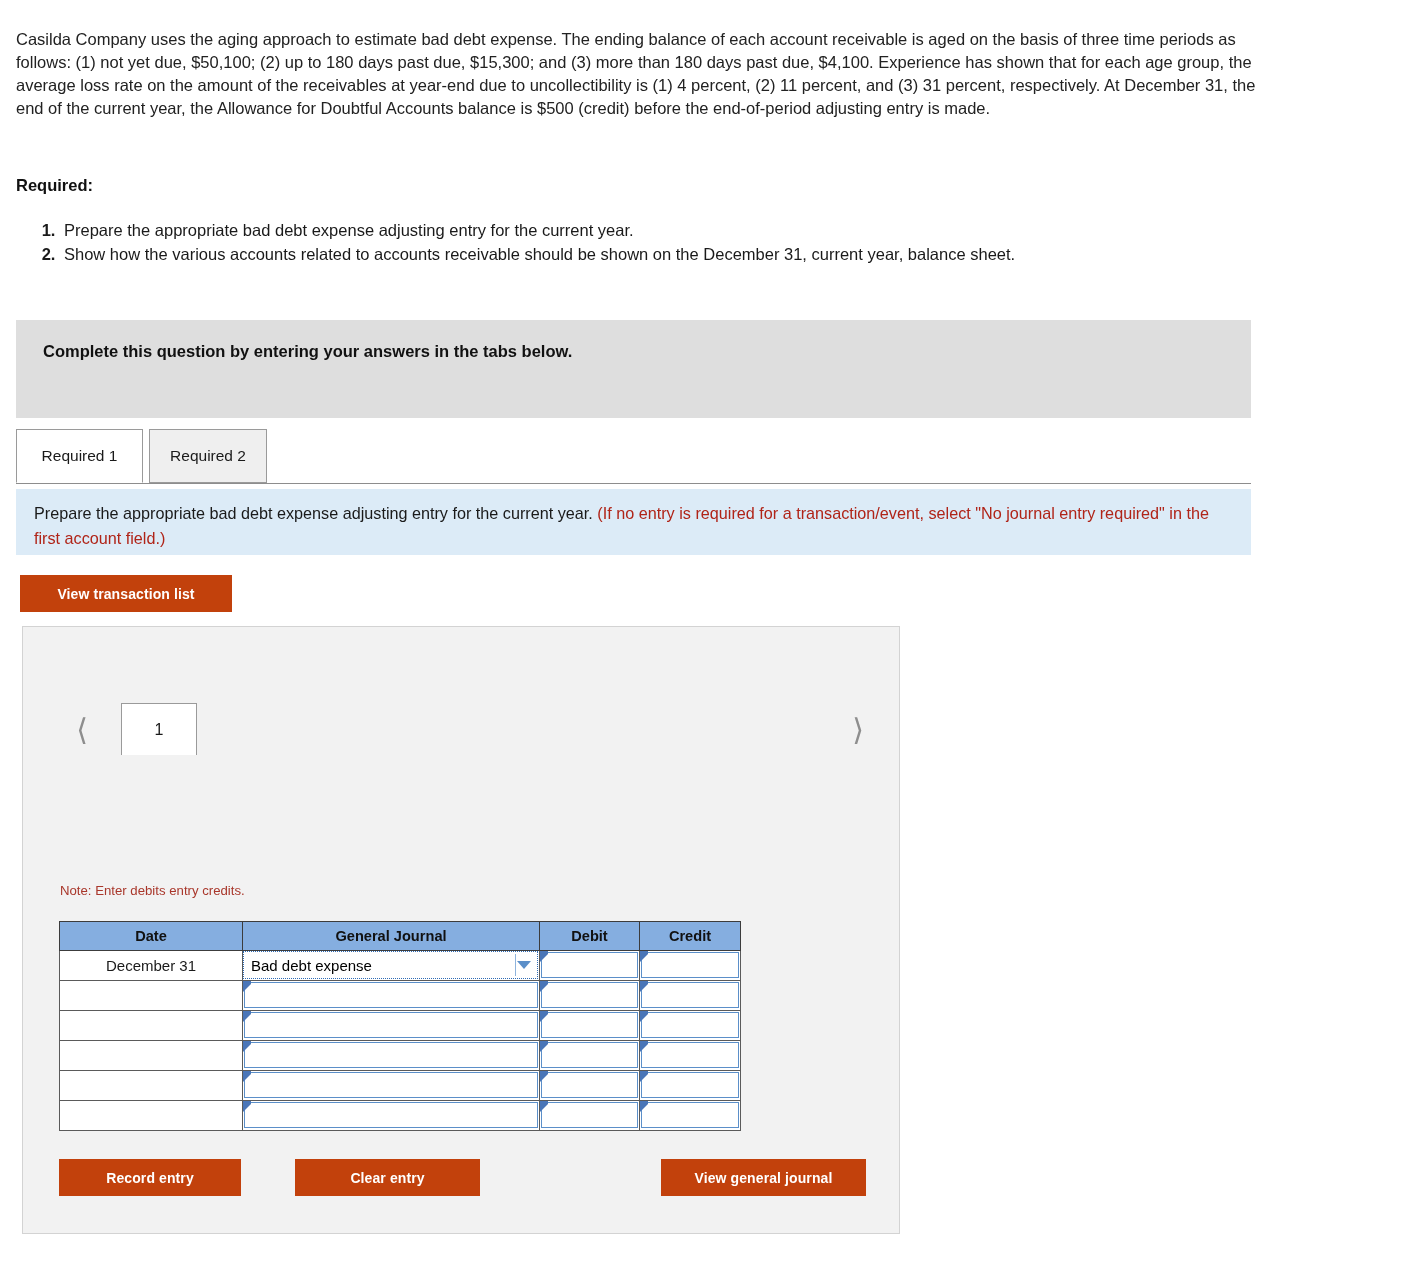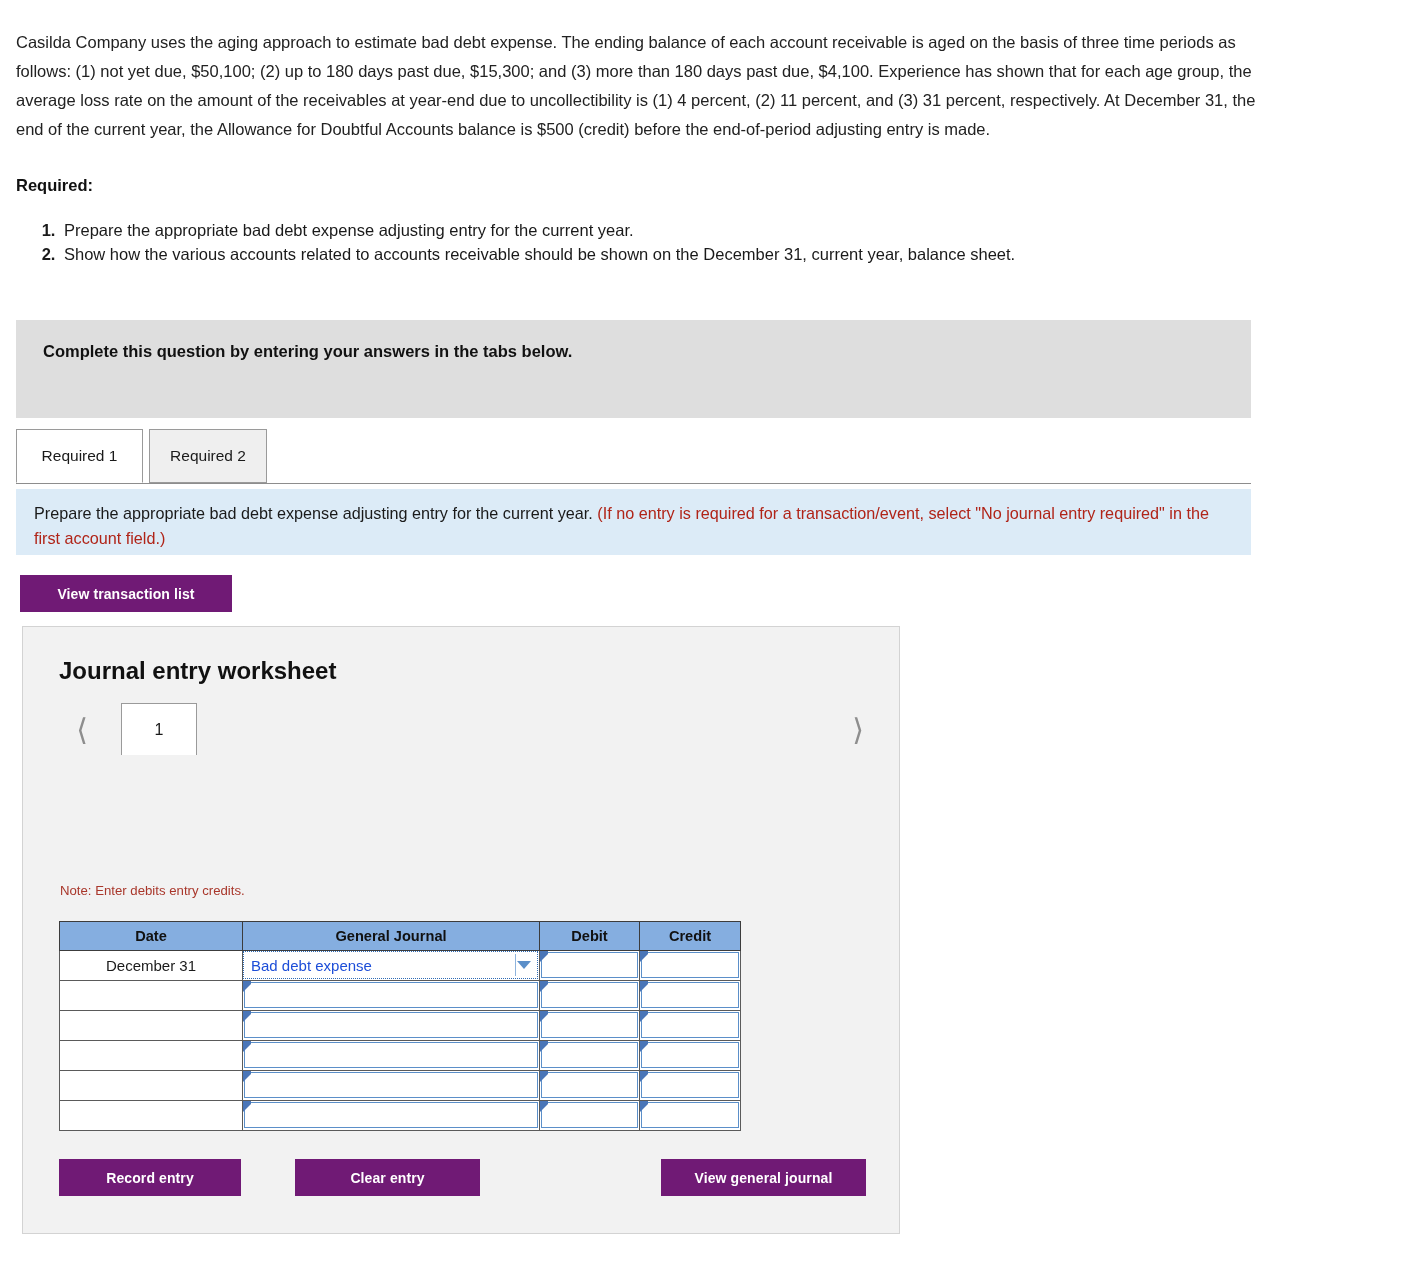--- a/index.html
+++ b/index.html
@@ -14,21 +14,21 @@
     position: relative;
     overflow: hidden;
   }
 
   
   .intro {
     position: absolute;
     left: 16px; top: 28px;
     width: 1242px;
     font-size: 16.5px;
-    line-height: 29px;
+    line-height: 23px;
     color: #222;
   }
 
   
   .req-head {
     position: absolute;
     left: 16px; top: 176px;
     font-size: 16.5px;
     font-weight: bold;
     color: #111;
@@ -94,21 +94,21 @@
     width: 1235px; height: 66px;
     background: #dcebf7;
     padding: 12px 16px 0 18px;
     font-size: 16.2px;
     line-height: 25px;
   }
   .red { color: #b02418; }
 
   
   .btn {
-    background: #701a75;
+    background: #c2410c;
     color: #ffffff;
     border: none;
     font-family: "Liberation Sans", sans-serif;
     font-size: 14px;
     font-weight: bold;
     letter-spacing: .1px;
     cursor: pointer;
     display: flex;
     align-items: center;
     justify-content: center;
@@ -246,21 +246,21 @@
     width: 0; height: 0;
     border-left: 8px solid #4a76b8;
     border-bottom: 8px solid transparent;
     border-top: 3px solid #4a76b8;
   }
   .cellbox .txt {
     position: absolute;
     left: 7px; top: 50%;
     transform: translateY(-50%);
     font-size: 15px;
-    color: #1d4ed8;
+    color: #000000;
     white-space: nowrap;
   }
   .dropcaret {
     position: absolute;
     right: 6px; top: 50%;
     transform: translateY(-50%);
     width: 0; height: 0;
     border-left: 7px solid transparent;
     border-right: 7px solid transparent;
     border-top: 8px solid #5b8fc9;
@@ -304,21 +304,20 @@
 
 <div class="blue-band">
   <span>Prepare the appropriate bad debt expense adjusting entry for the current year.</span>
   <span class="red">(If no entry is required for a transaction/event, select "No journal entry required" in the first account field.)</span>
 </div>
 
 <button class="btn btn-viewlist">View transaction list</button>
 
 <div class="panel">
 
-  <div class="panel-title">Journal entry worksheet</div>
 
   <div class="nav-prev">⟨</div>
   <div class="nav-next">⟩</div>
 
   <div class="page-tab">1</div>
 
 
   <div class="note">Note: Enter debits entry credits.</div>
 
   <table class="jtable">

